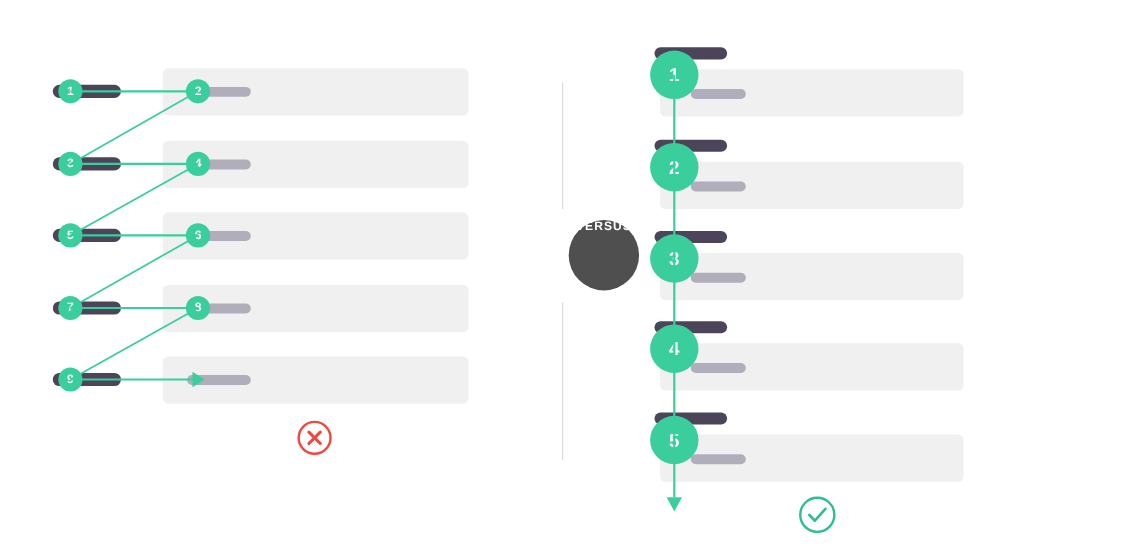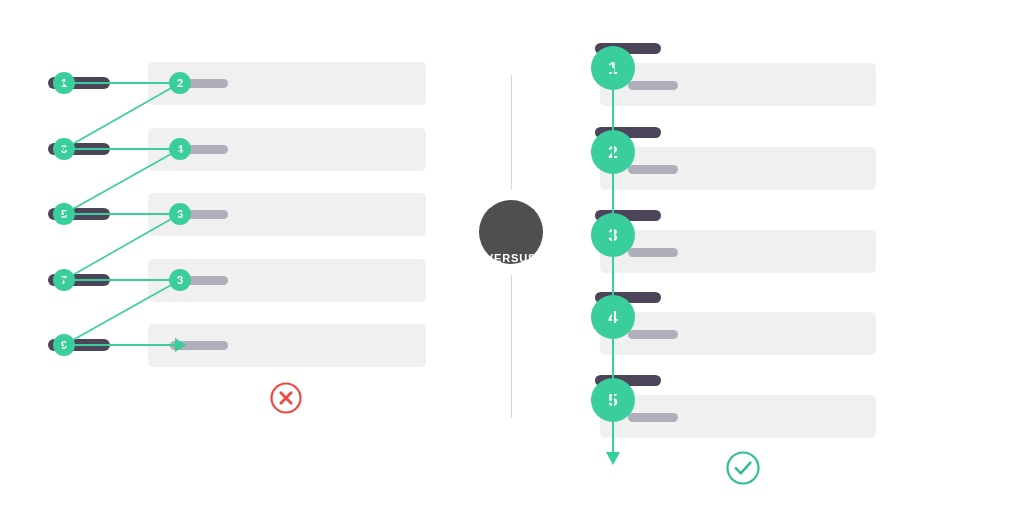--- a/index.html
+++ b/index.html
@@ -69,22 +69,23 @@
     background: #d8d8d8;
   }
 
   
   #versus-badge {
     position: absolute;
     width: 64px; height: 64px;
     border-radius: 50%;
     background: #4f4f4f;
     display: flex;
-    align-items: flex-end;
+    align-items: flex-start;
     justify-content: center;
+    margin-left: 38px;
   }
   #versus-badge span {
     color: #ffffff;
     font-size: 11px;
     font-weight: bold;
     letter-spacing: 0.9px;
   }
 
   
   .verdict { position: absolute; }

